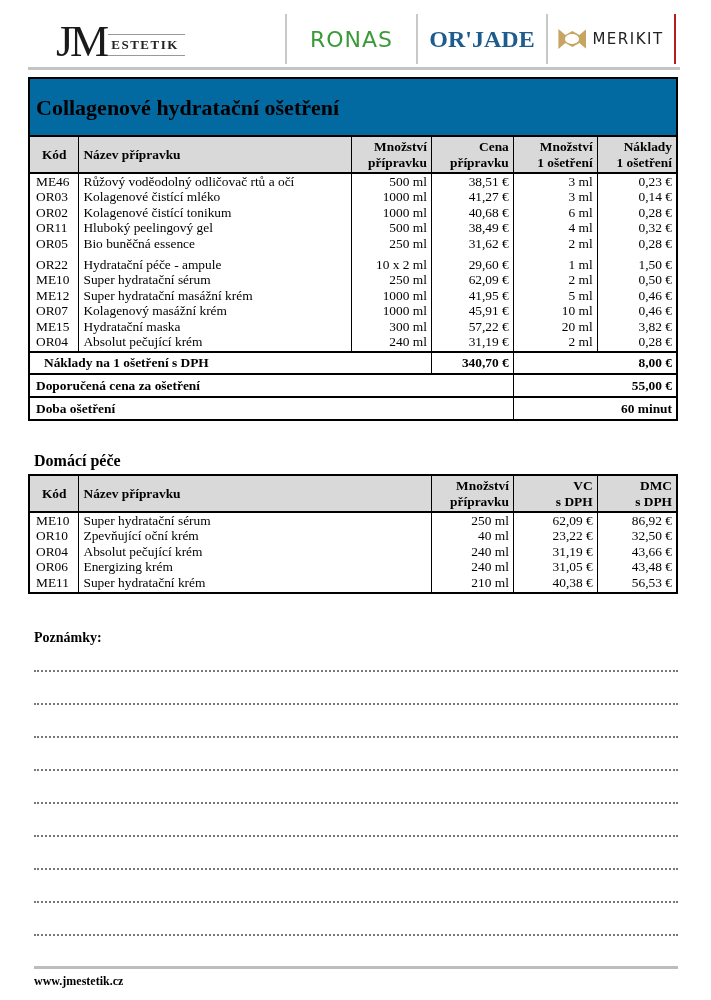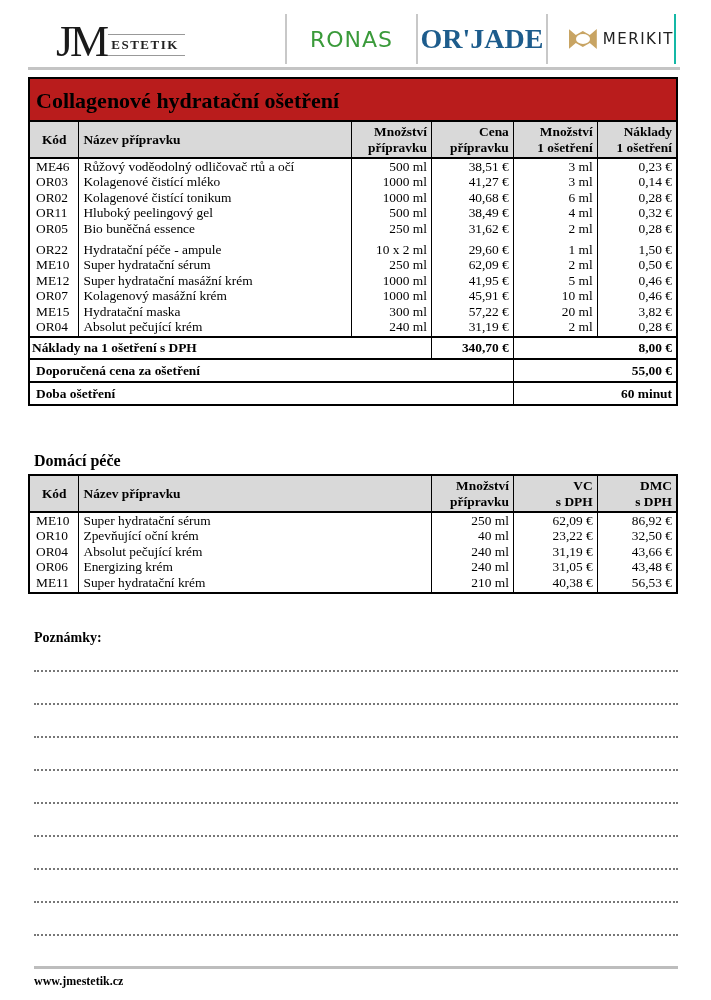--- a/index.html
+++ b/index.html
@@ -7,43 +7,43 @@
   body { position: relative; font-family: "Liberation Serif", "DejaVu Serif", serif; color: #000; }
 
   
   .header { position: absolute; left: 28px; top: 14px; width: 652px; height: 52px; }
   .jm-logo { position: absolute; left: 4px; top: 4px; height: 44px; display: flex; align-items: flex-end; margin-left: 24px; }
   .jm-letters { font-family: "Liberation Serif", serif; font-size: 44px; line-height: 40px; letter-spacing: -3px; color: #1a1a1a; }
   .jm-estetik { font-family: "Liberation Serif", serif; font-size: 13px; letter-spacing: 1.5px; font-weight: bold; color: #222; border-top: 1px solid #999; border-bottom: 1px solid #999; padding: 2px 6px 2px 3px; margin-left: 2px; margin-bottom: 6px; text-align: right; }
   .brand { position: absolute; top: 0; height: 50px; display: flex; align-items: center; justify-content: center; border-left: 2px solid #c8c8c8; }
   .brand-ronas { left: 257px; width: 131px; }
   .brand-orjade { left: 388px; width: 130px; }
-  .brand-merikit { left: 518px; width: 130px; border-right: 2px solid #14b8a6; justify-content: flex-end; }
+  .brand-merikit { left: 518px; width: 130px; border-right: 2px solid #b91c1c; }
   .ronas-text { font-family: "DejaVu Sans", sans-serif; font-size: 22px; color: #3a9a3a; letter-spacing: 1px; }
-  .orjade-text { font-family: "Liberation Serif", serif; font-size: 28px; font-weight: bold; color: #1d5c8c; }
+  .orjade-text { font-family: "Liberation Serif", serif; font-size: 24px; font-weight: bold; color: #1d5c8c; }
   .merikit-wrap { display: flex; align-items: center; gap: 6px; }
   .merikit-icon { width: 28px; height: 20px; position: relative; }
   .merikit-icon::before { content: ""; position: absolute; left: 0; top: 0; width: 28px; height: 20px; background: #c8a463; clip-path: polygon(0 0, 25% 30%, 50% 10%, 75% 30%, 100% 0, 100% 100%, 75% 70%, 50% 90%, 25% 70%, 0 100%); }
   .merikit-icon::after { content: ""; position: absolute; left: 7px; top: 5px; width: 14px; height: 10px; background: #fff; border-radius: 50%; }
   .merikit-text { font-family: "DejaVu Sans", sans-serif; font-size: 15px; letter-spacing: 1.5px; color: #222; }
   .header-rule { position: absolute; left: 28px; top: 67px; width: 652px; height: 3px; background: #c4c4c4; }
 
   
   table { border-collapse: collapse; font-size: 13.4px; }
   .main-table { position: absolute; left: 28px; top: 77px; width: 650px; border: 2px solid #000; }
-  .title-row td { background: #b91c1c; font-size: 22px; font-weight: bold; padding: 8px 6px 6px 6px; height: 43px; border-bottom: 2px solid #000; }
+  .title-row td { background: #0369a1; font-size: 22px; font-weight: bold; padding: 8px 6px 6px 6px; height: 58px; border-bottom: 2px solid #000; }
   .hdr td { background: #d9d9d9; font-weight: bold; border-left: 1px solid #000; border-bottom: 2px solid #000; line-height: 16px; padding: 1px 4px; height: 37px; vertical-align: middle; }
   .hdr td:first-child { border-left: none; text-align: center; }
   td.r { text-align: right; }
   .data td { line-height: 15px; padding: 0 4px; border-left: 1px solid #000; vertical-align: top; height: 15.5px; }
   .data td:first-child { border-left: none; padding-left: 6px; }
   .data.gap td { padding-top: 6px; height: 21px; }
   .data.last td { padding-bottom: 2px; }
   .sum td { font-weight: bold; border-top: 2px solid #000; border-left: 1px solid #000; padding: 2px 4px; height: 21px; }
-  .sum td:first-child { border-left: none; padding-left: 2px; }
+  .sum td:first-child { border-left: none; padding-left: 14px; }
   .extra td { font-weight: bold; border-top: 2px solid #000; border-left: 1px solid #000; padding: 2px 4px; height: 23px; margin-top: 21px; }
   .extra td:first-child { border-left: none; padding-left: 6px; }
 
   
   .home-title { position: absolute; left: 34px; top: 452px; font-size: 16px; font-weight: bold; }
   .home-table { position: absolute; left: 28px; top: 474px; width: 650px; border: 2px solid #000; }
 
   
   .notes-title { position: absolute; left: 34px; top: 630px; font-size: 14px; font-weight: bold; }
   .note-line { position: absolute; left: 34px; width: 644px; height: 2px; border-bottom: 2px dotted #777; }

